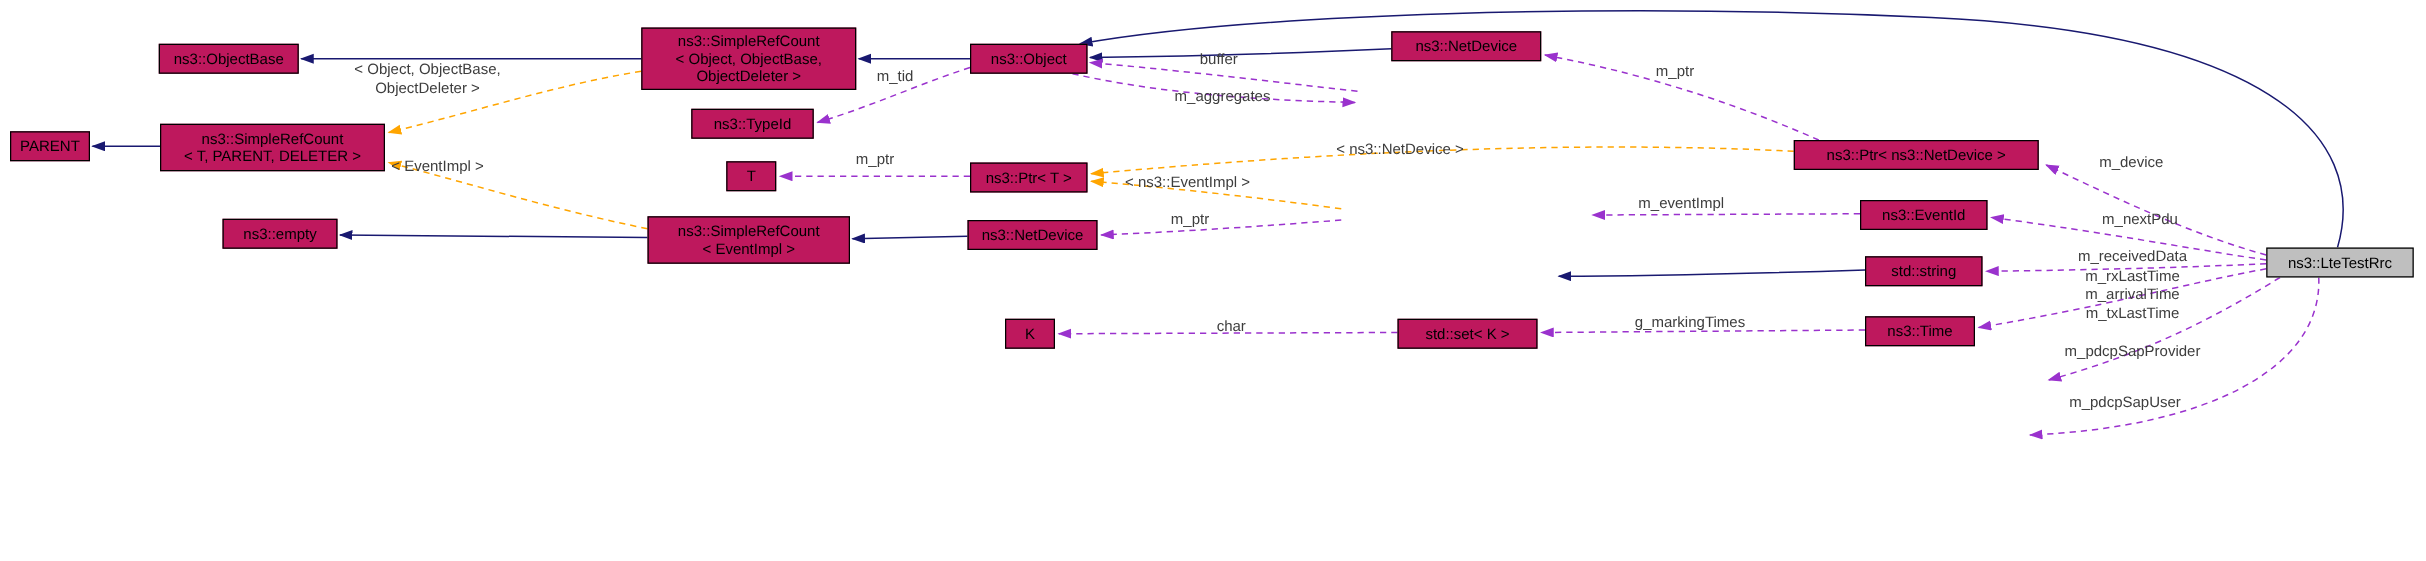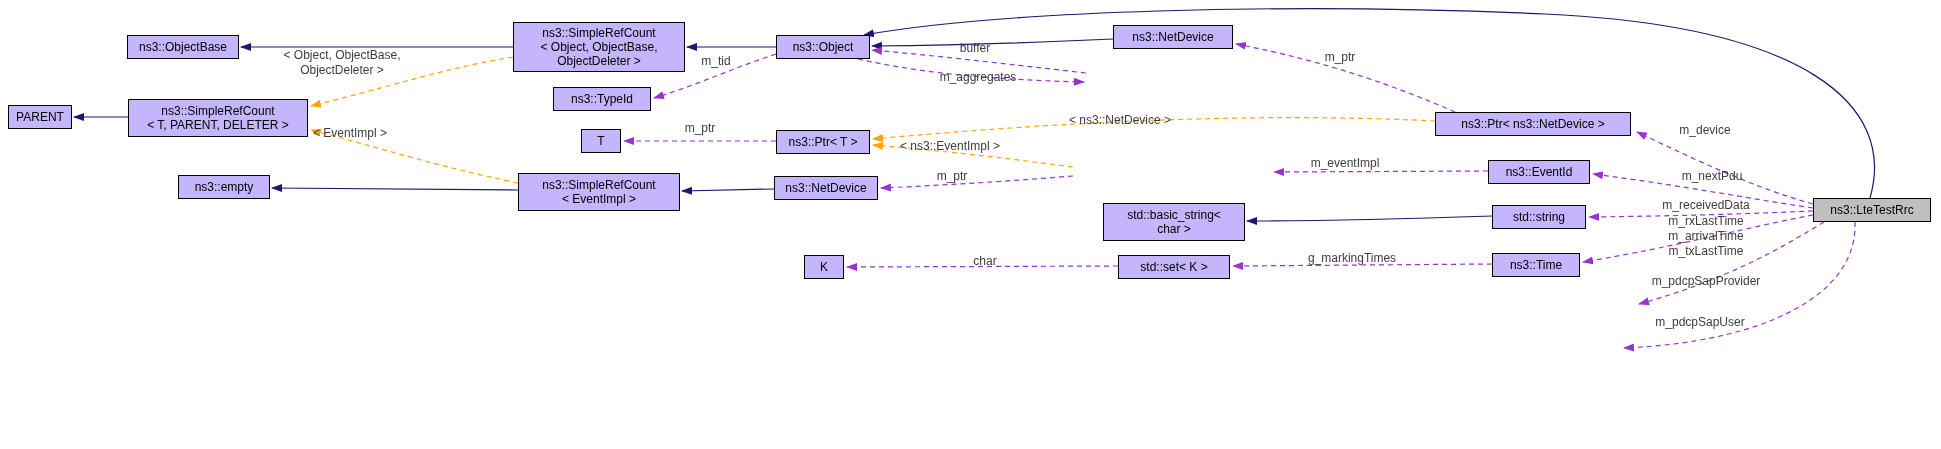--- a/index.html
+++ b/index.html
@@ -5,21 +5,21 @@
   html,body{margin:0;padding:0;background:#ffffff;}
   .canvas{
     position:relative;width:1941px;height:449px;background:#ffffff;
     font-family:"Liberation Sans", sans-serif;overflow:hidden;
   }
   .edges{position:absolute;left:0;top:0;width:1941px;height:449px;}
   path.inh{fill:none;stroke:#191970;stroke-width:1.2;}
   path.use{fill:none;stroke:#9a32cd;stroke-width:1.2;stroke-dasharray:5 4;}
   path.tpl{fill:none;stroke:#ffa500;stroke-width:1.2;stroke-dasharray:5 4;}
   .node{
-    position:absolute;box-sizing:border-box;background:#c4b5fd;border:1px solid #000000;
+    position:absolute;box-sizing:border-box;background:#be185d;border:1px solid #000000;
     color:#000000;display:flex;align-items:center;justify-content:center;text-align:center;
     font-size:12px;line-height:1.18;white-space:pre-line;padding:0 3px;cursor:pointer;
   }
   .node.main{background:#bfbfbf;cursor:default;}
   .elabel{
     position:absolute;transform:translate(-50%,-50%);font-size:12px;color:#3d3d3d;
     white-space:pre-line;text-align:center;line-height:1.25;pointer-events:none;
   }
 </style>
 </head>
@@ -82,22 +82,20 @@
   <div class="node" style="left:128px;top:99px;width:180px;height:38px">ns3::SimpleRefCount
 &lt; T, PARENT, DELETER &gt;</div>
   <div class="node" style="left:581px;top:129px;width:40px;height:24px">T</div>
   <div class="node" style="left:776px;top:130px;width:94px;height:24px">ns3::Ptr&lt; T &gt;</div>
   <div class="node" style="left:1435px;top:112px;width:196px;height:24px">ns3::Ptr&lt; ns3::NetDevice &gt;</div>
   <div class="node" style="left:178px;top:175px;width:92px;height:24px">ns3::empty</div>
   <div class="node" style="left:518px;top:173px;width:162px;height:38px">ns3::SimpleRefCount
 &lt; EventImpl &gt;</div>
   <div class="node" style="left:774px;top:176px;width:104px;height:24px">ns3::NetDevice</div>
   <div class="node" style="left:1488px;top:160px;width:102px;height:24px">ns3::EventId</div>
-  <div class="node" style="left:1103px;top:203px;width:142px;height:38px">std::basic_string&lt;
-char &gt;</div>
   <div class="node" style="left:1492px;top:205px;width:94px;height:24px">std::string</div>
   <div class="node main" style="left:1813px;top:198px;width:118px;height:24px">ns3::LteTestRrc</div>
   <div class="node" style="left:804px;top:255px;width:40px;height:24px">K</div>
   <div class="node" style="left:1118px;top:255px;width:112px;height:24px">std::set&lt; K &gt;</div>
   <div class="node" style="left:1492px;top:253px;width:88px;height:24px">ns3::Time</div>
 
   <div class="elabel" style="left:342px;top:63px">&lt; Object, ObjectBase,
 ObjectDeleter &gt;</div>
   <div class="elabel" style="left:350px;top:133px">&lt; EventImpl &gt;</div>
   <div class="elabel" style="left:950px;top:146px">&lt; ns3::EventImpl &gt;</div>

